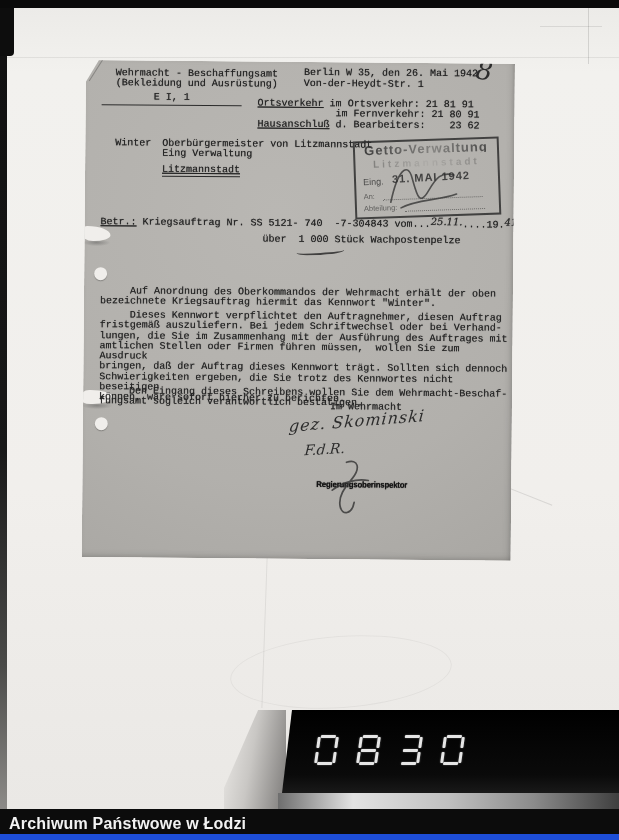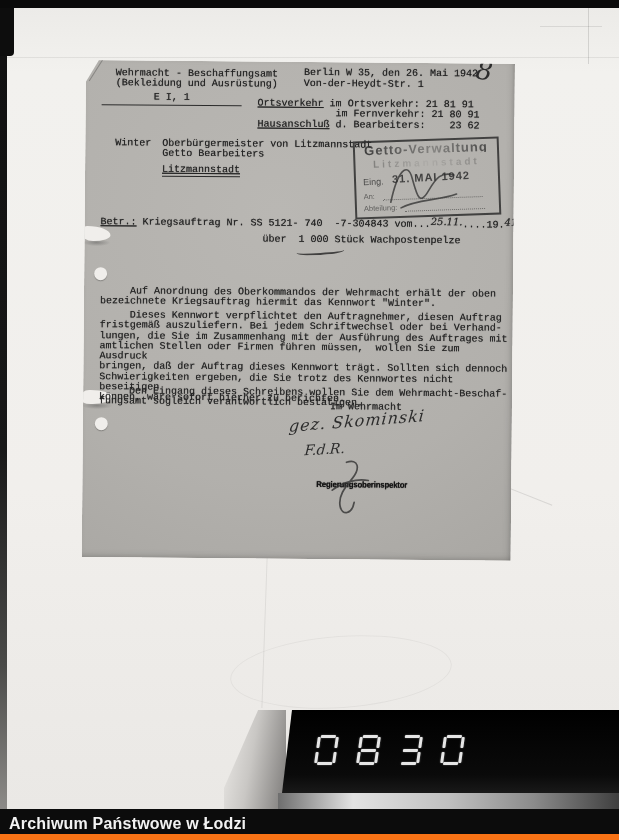--- a/index.html
+++ b/index.html
@@ -1,16 +1,16 @@
 <!DOCTYPE html>
 <html><head>
 <meta charset="utf-8">
 <style>
   html,body{margin:0;padding:0;background:#000;}
-  .photo{position:relative;width:619px;height:840px;overflow:hidden;background:#f97316;font-family:"Liberation Mono",monospace;}
+  .photo{position:relative;width:619px;height:840px;overflow:hidden;background:#1d4ed8;font-family:"Liberation Mono",monospace;}
   .topbar{position:absolute;left:0;top:0;width:619px;height:8px;background:#0a0a0a;}
   .backing{position:absolute;left:0;top:8px;width:619px;height:802px;
     background:linear-gradient(180deg,#ecebe8 0%,#f2f1ee 8%,#f1efec 60%,#eae8e5 100%);}
   .seam-h{position:absolute;left:0;top:49px;width:619px;height:1px;background:rgba(0,0,0,.07);}
   .seam-h2{position:absolute;left:540px;top:18px;width:62px;height:1px;background:rgba(0,0,0,.09);}
   .seam-v{position:absolute;left:588px;top:0;width:1px;height:56px;background:rgba(0,0,0,.12);}
   .left-strip{position:absolute;left:0;top:8px;width:7px;height:801px;
     background:linear-gradient(180deg,#101010 0%,#181818 55%,#4a4a48 82%,#8d8b88 100%);}
   .corner-blotch{position:absolute;left:0;top:8px;width:14px;height:48px;background:#0d0d0d;border-radius:0 0 4px 0;}
   .scratch-ellipse{position:absolute;left:230px;top:628px;width:220px;height:70px;border:1px solid rgba(0,0,0,.045);border-radius:50%;transform:rotate(-4deg);}
@@ -118,21 +118,21 @@
     <div class="fold-line"></div>
 
     <div class="block typed" style="left:30px;top:8px;"><span style="position:static">Wehrmacht - Beschaffungsamt</span><br><span style="position:static">(Bekleidung und Ausrüstung)</span></div>
     <div class="ref-underline typed">E I, 1</div>
     <div class="block typed" style="left:218px;top:6px;">Berlin W 35, den 26. Mai 1942</div>
     <div class="block typed" style="left:218px;top:16.5px;">Von-der-Heydt-Str. 1</div>
     <div class="block typed" style="left:172px;top:37px;"><span style="position:static" class="u">Ortsverkehr</span><span style="position:static"> im Ortsverkehr: 21 81 91</span><br><span style="position:static">             im Fernverkehr: 21 80 91</span><br><span style="position:static" class="u">Hausanschluß</span><span style="position:static"> d. Bearbeiters:    23 62</span></div>
     <div class="hand pagemark">8</div>
 
     <div class="block typed" style="left:30px;top:78px;">Winter</div>
-    <div class="block typed" style="left:77px;top:78px;"><span style="position:static">Oberbürgermeister von Litzmannstadt</span><br><span style="position:static">Getto Bearbeiters</span></div>
+    <div class="block typed" style="left:77px;top:78px;"><span style="position:static">Oberbürgermeister von Litzmannstadt</span><br><span style="position:static">Eing Verwaltung</span></div>
     <div class="block typed" style="left:77px;top:104px;"><span style="position:static" class="u2">Litzmannstadt</span></div>
 
     <div class="stamp">
       <div class="stamp-title">Getto-Verwaltung</div>
       <div class="stamp-city">Litzmannstadt</div>
       <div class="stamp-eing">Eing.</div>
       <div class="stamp-date">31. MAI 1942</div>
       <div class="stamp-an">An:</div>
       <div class="stamp-an-line"></div>
       <div class="stamp-abt">Abteilung:</div>

